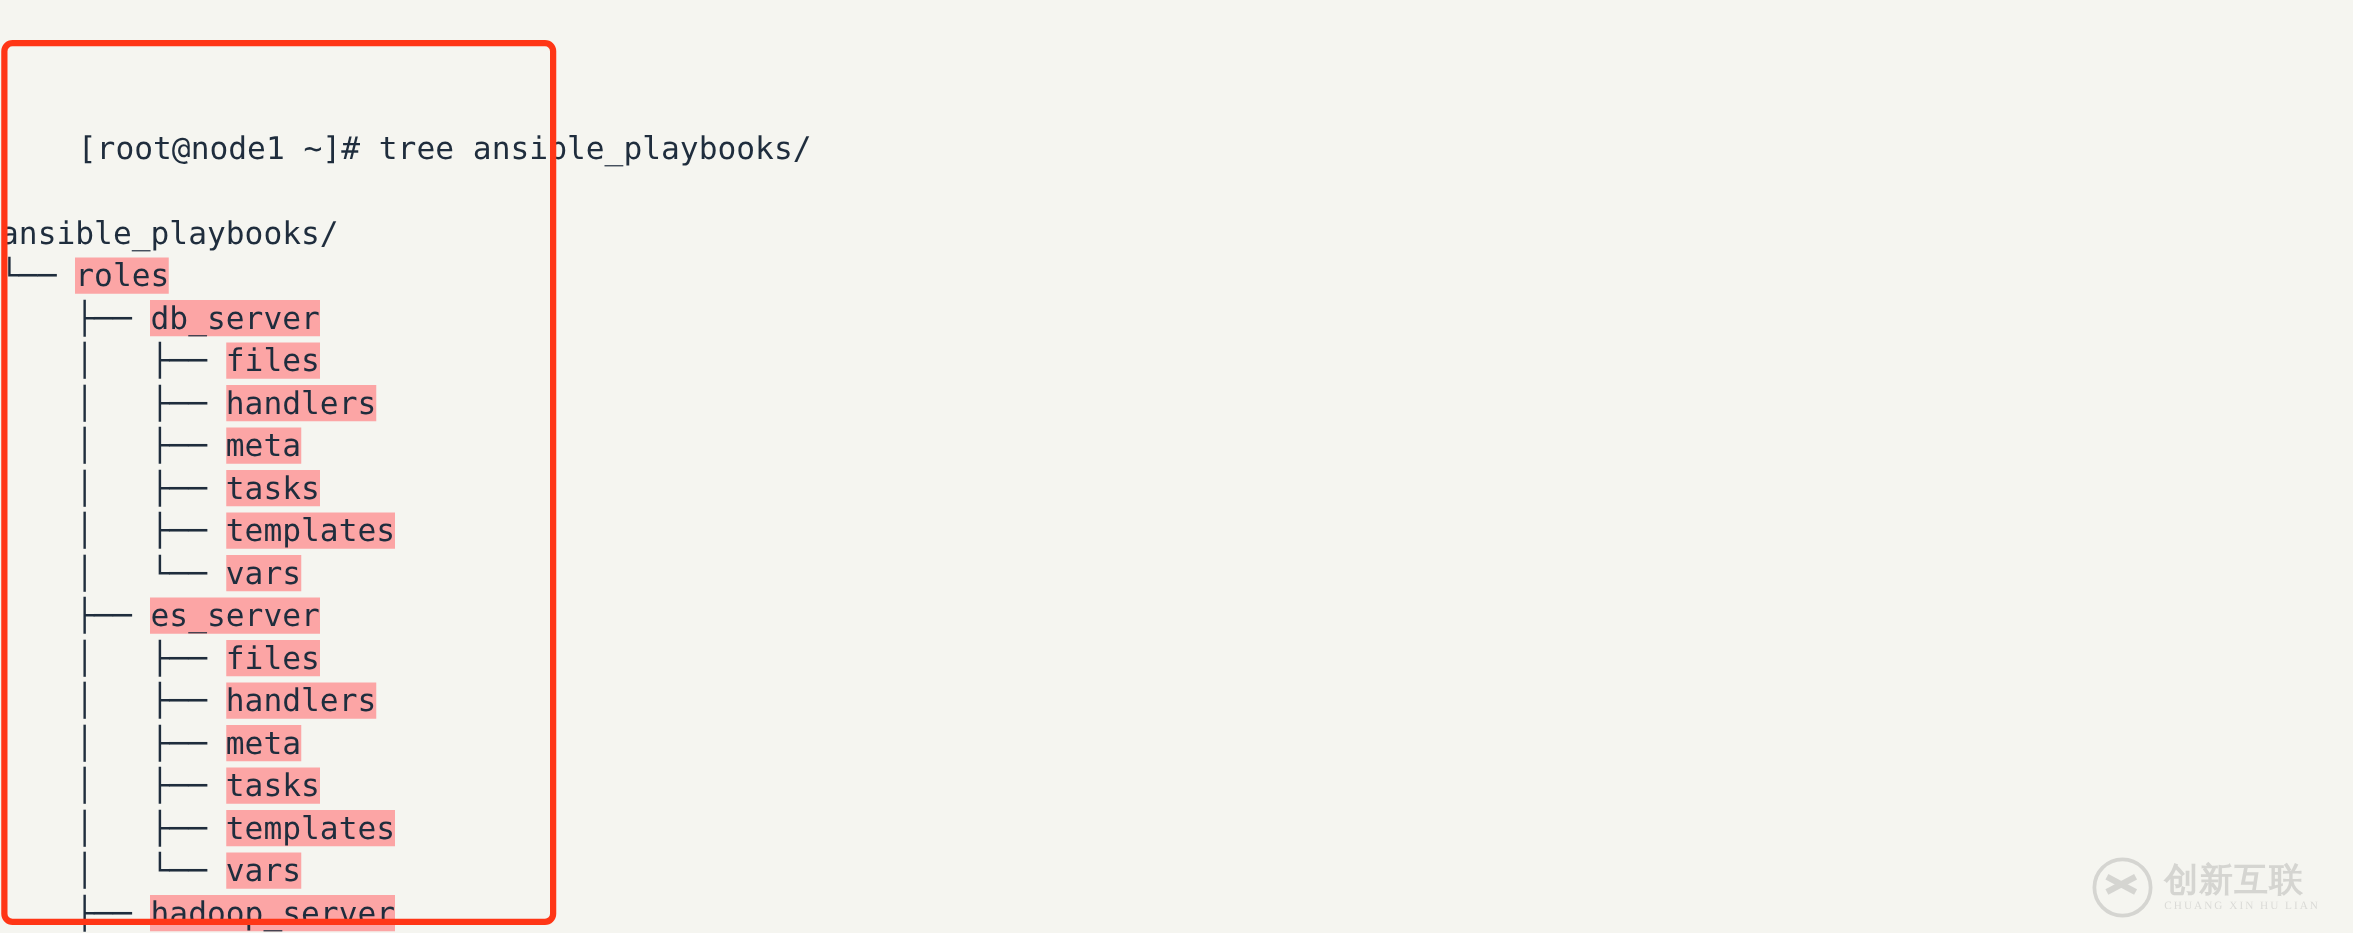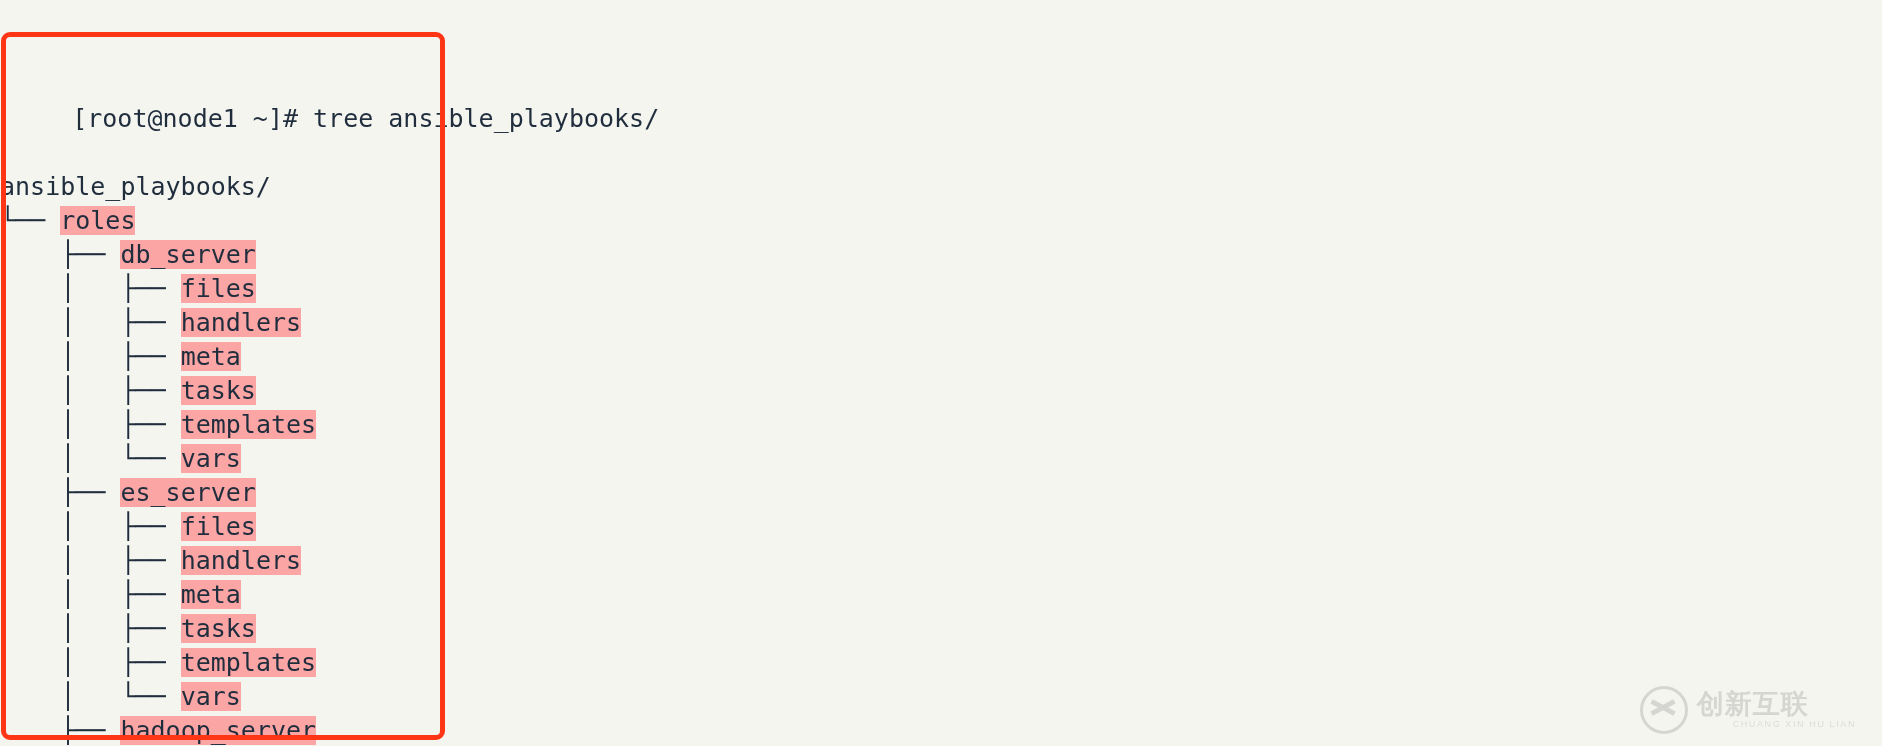--- a/index.html
+++ b/index.html
@@ -30,21 +30,21 @@
   }
 
   .line {
     height: 34px;
     line-height: 34px;
     white-space: pre;
     font-size: 25px;
   }
 
   .prompt-line {
-    padding-left: 12px;
+    padding-left: 2px;
   }
 
   
   .dir {
     background: #fca5a5;
     color: #1f2d3d;
   }
 
   .branch {
     color: #1f2d3d;
@@ -109,26 +109,25 @@
   }
   #watermark .wm-cn {
     font-family: Liberation Serif, serif;
     font-size: 27px;
     font-weight: bold;
     color: #8d8d8d;
     letter-spacing: 1px;
     line-height: 29px;
   }
   #watermark .wm-py {
-    font-family: Liberation Sans, sans-serif;
+    font-family: Liberation Serif, serif;
     font-size: 9px;
     color: #9e9e9e;
     letter-spacing: 1.6px;
     line-height: 11px;
-    margin-left: 36px;
   }
 </style>
 </head>
 <body>
 
 <div id="terminal">
   <div class="line prompt-line">
     <span>[root@node1 ~]# tree ansible_playbooks/</span>
   </div>
   <div id="tree-body"><div class="line"><span class="branch"></span><span>ansible_playbooks/</span></div><div class="line"><span class="branch">└── </span><span class="dir">roles</span></div><div class="line"><span class="branch">    ├── </span><span class="dir">db_server</span></div><div class="line"><span class="branch">    │   ├── </span><span class="dir">files</span></div><div class="line"><span class="branch">    │   ├── </span><span class="dir">handlers</span></div><div class="line"><span class="branch">    │   ├── </span><span class="dir">meta</span></div><div class="line"><span class="branch">    │   ├── </span><span class="dir">tasks</span></div><div class="line"><span class="branch">    │   ├── </span><span class="dir">templates</span></div><div class="line"><span class="branch">    │   └── </span><span class="dir">vars</span></div><div class="line"><span class="branch">    ├── </span><span class="dir">es_server</span></div><div class="line"><span class="branch">    │   ├── </span><span class="dir">files</span></div><div class="line"><span class="branch">    │   ├── </span><span class="dir">handlers</span></div><div class="line"><span class="branch">    │   ├── </span><span class="dir">meta</span></div><div class="line"><span class="branch">    │   ├── </span><span class="dir">tasks</span></div><div class="line"><span class="branch">    │   ├── </span><span class="dir">templates</span></div><div class="line"><span class="branch">    │   └── </span><span class="dir">vars</span></div><div class="line"><span class="branch">    ├── </span><span class="dir">hadoop_server</span></div></div>

